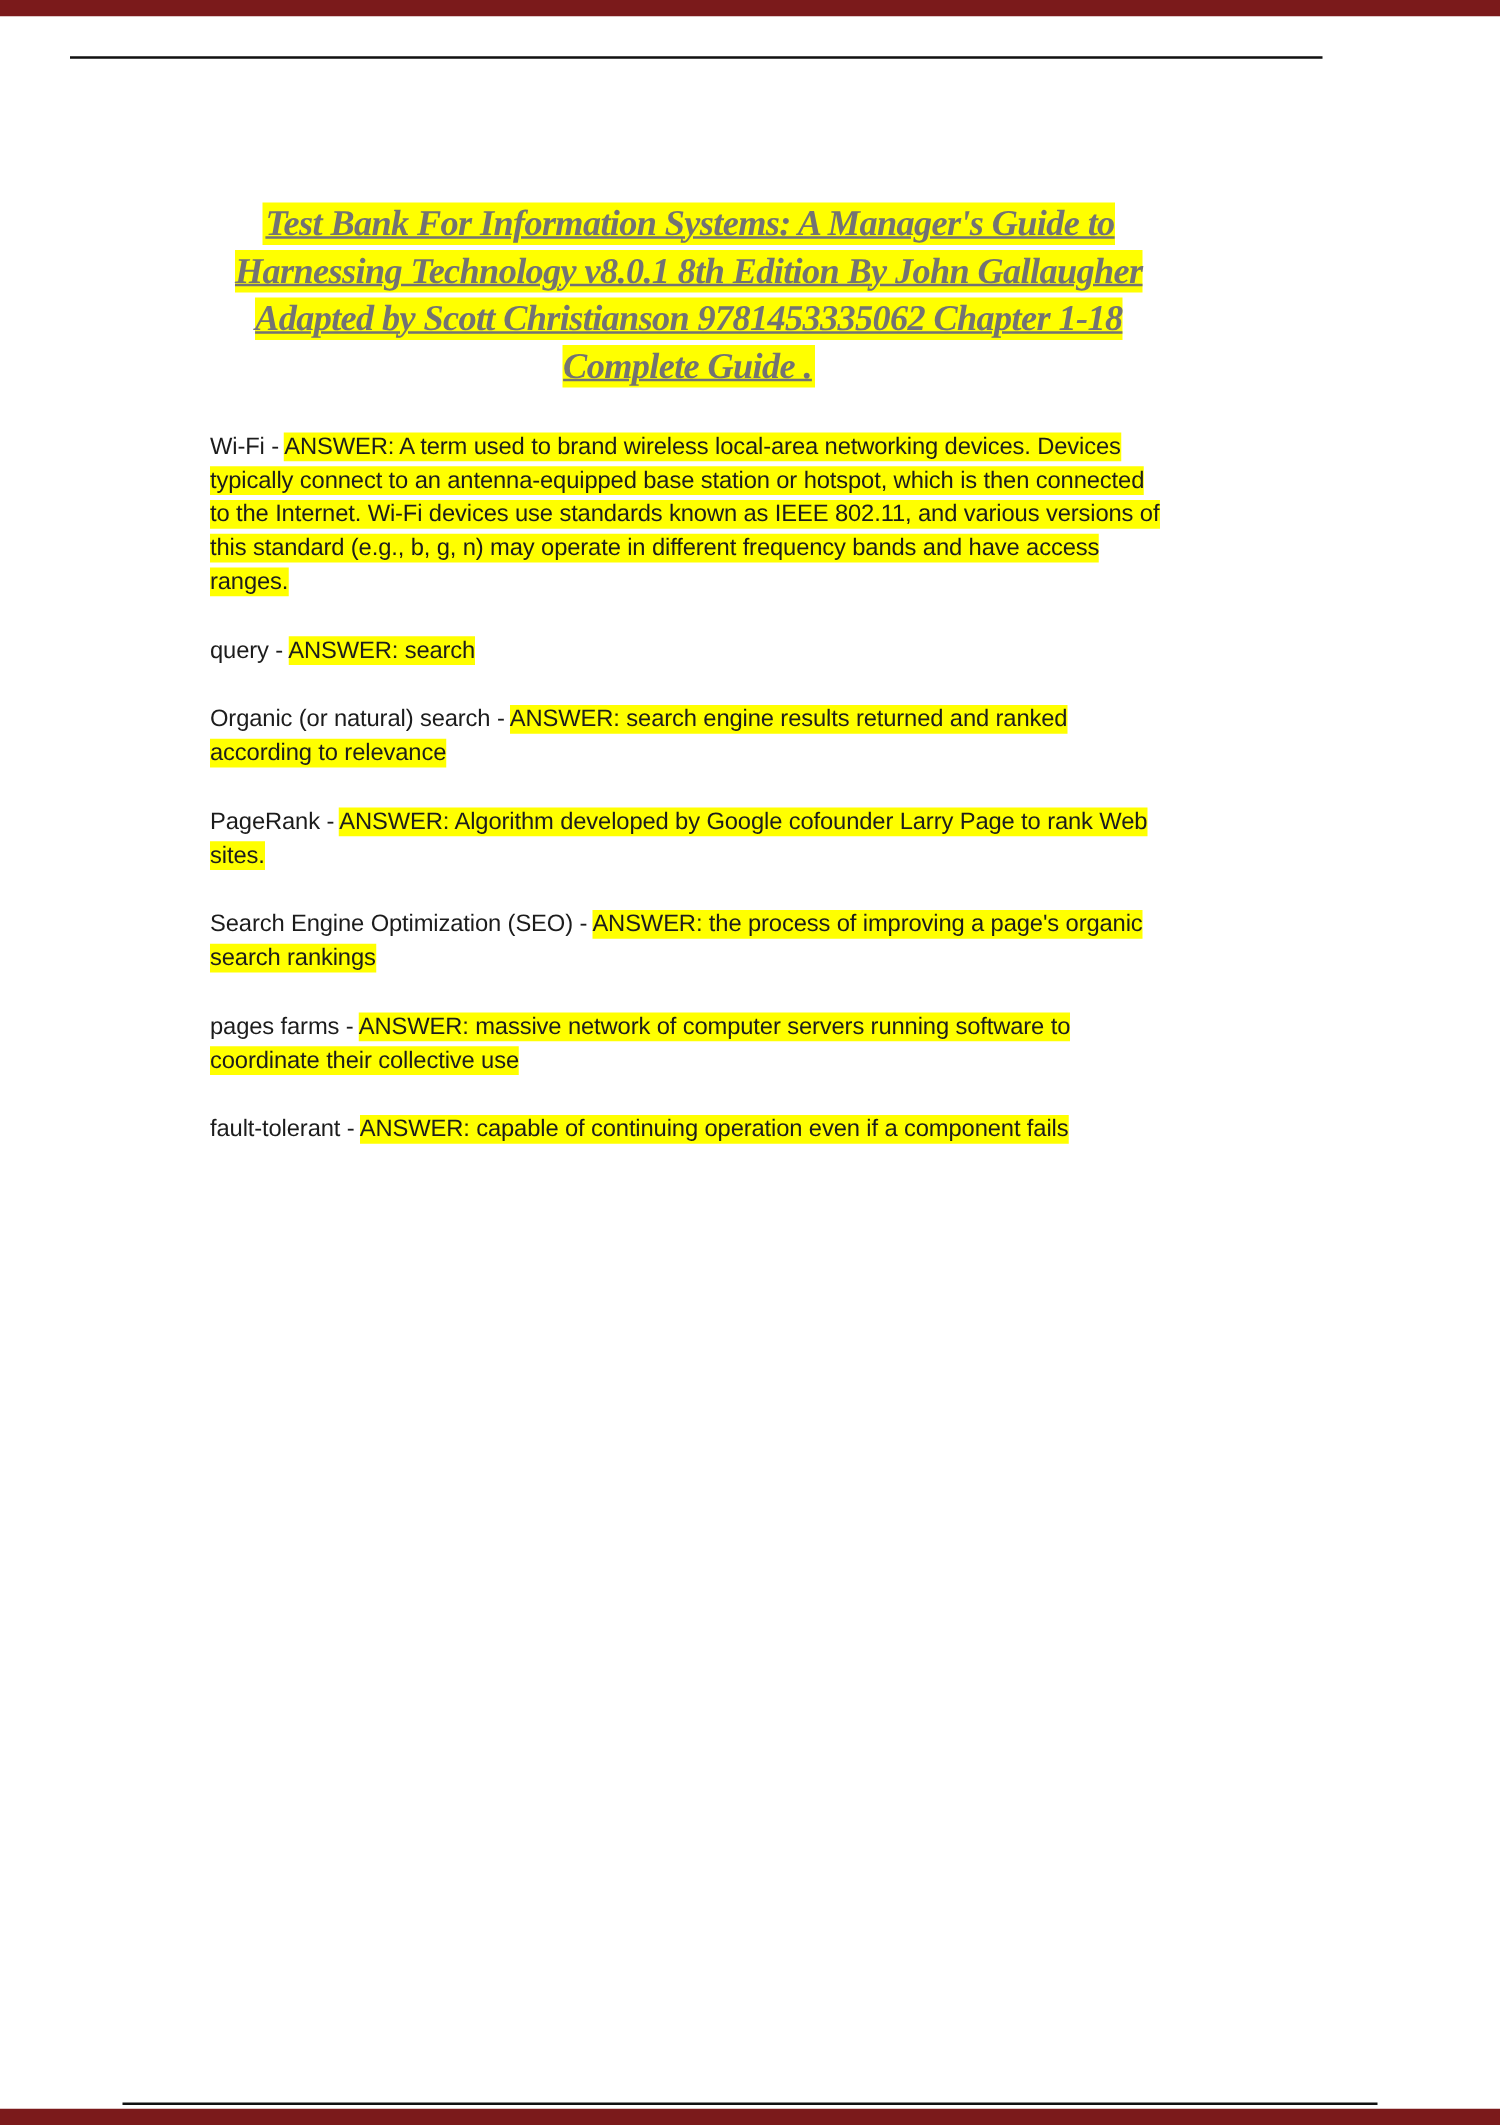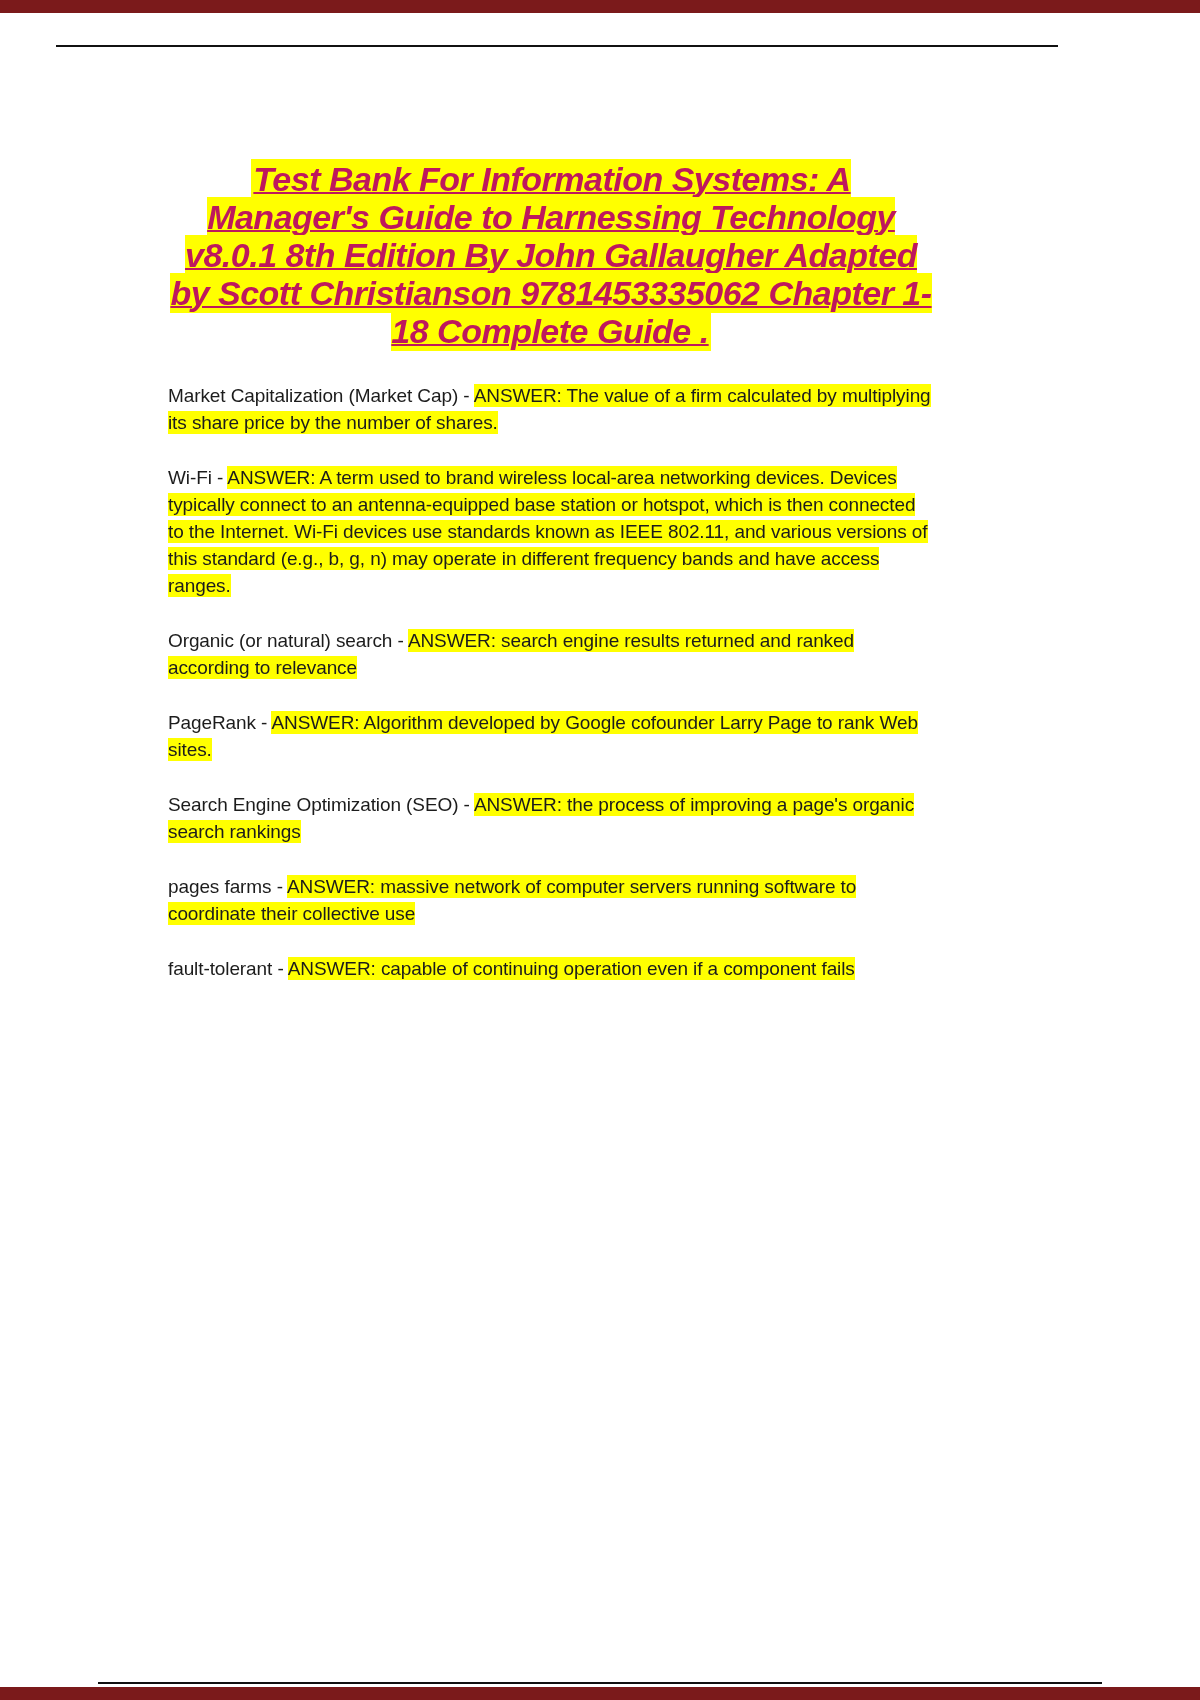--- a/index.html
+++ b/index.html
@@ -41,24 +41,25 @@
       position: absolute;
       left: 168px;
       top: 160px;
       width: 766px;
     }
     .title {
       margin: 0 0 32px 0;
       text-align: center;
       font-weight: bold;
       font-style: italic;
-      font-size: 34px;
+      font-size: 29px;
       line-height: 38px;
       letter-spacing: -0.5px;
-      color: #be185d;
+      color: #737373;
+      font-family: Liberation Serif, serif;
     }
     .title .hl {
       background: var(--hl, #ffff00);
       text-decoration: underline;
       text-decoration-thickness: 2px;
       padding: 1px 2px;
     }
     .entry {
       margin: 0 0 28px 0;
       font-size: 19px;
@@ -77,24 +78,24 @@
 
   <div class="edge-bar top"></div>
 
   <div class="rule top"></div>
 
   <div class="content">
 
     <div class="title"><span class="hl">Test Bank For Information Systems: A Manager's Guide to Harnessing Technology v8.0.1 8th Edition By John Gallaugher Adapted by Scott Christianson 9781453335062 Chapter 1-18 Complete Guide .</span></div>
 
     <div>
-  <p class="entry"><span>Market Capitalization (Market Cap)</span><span> - </span><span class="answer">ANSWER: The value of a firm calculated by multiplying its share price by the number of shares.</span></p>
 
   <p class="entry"><span>Wi-Fi</span><span> - </span><span class="answer">ANSWER: A term used to brand wireless local-area networking devices. Devices typically connect to an antenna-equipped base station or hotspot, which is then connected to the Internet. Wi-Fi devices use standards known as IEEE 802.11, and various versions of this standard (e.g., b, g, n) may operate in different frequency bands and have access ranges.</span></p>
 
+  <p class="entry"><span>query</span><span> - </span><span class="answer">ANSWER: search</span></p>
 
   <p class="entry"><span>Organic (or natural) search</span><span> - </span><span class="answer">ANSWER: search engine results returned and ranked according to relevance</span></p>
 
   <p class="entry"><span>PageRank</span><span> - </span><span class="answer">ANSWER: Algorithm developed by Google cofounder Larry Page to rank Web sites.</span></p>
 
   <p class="entry"><span>Search Engine Optimization (SEO)</span><span> - </span><span class="answer">ANSWER: the process of improving a page's organic search rankings</span></p>
 
 
 
 

